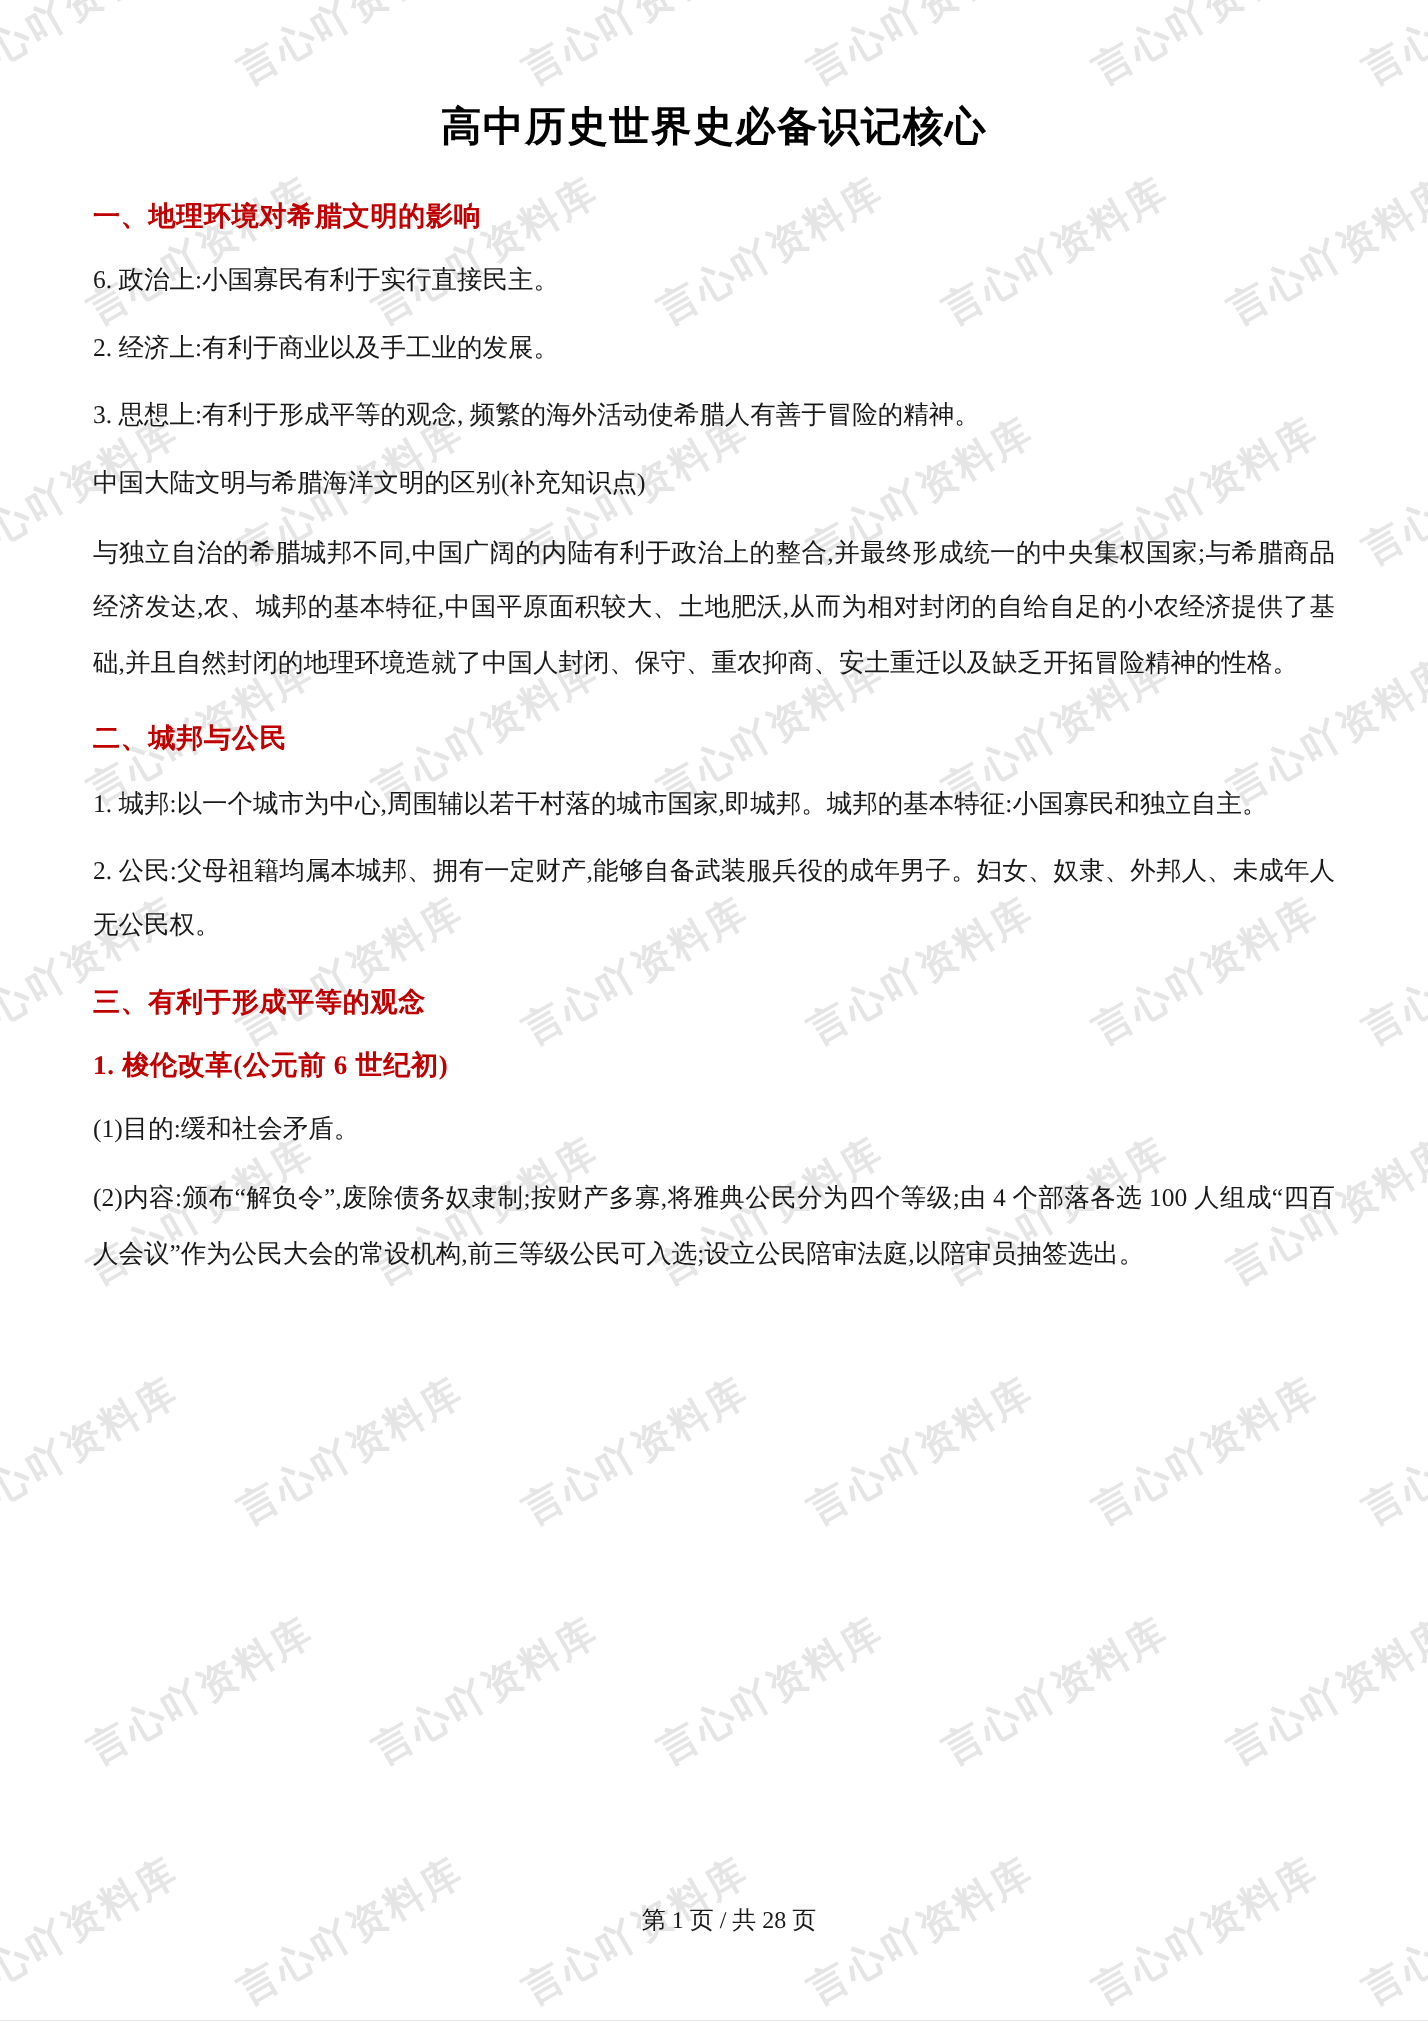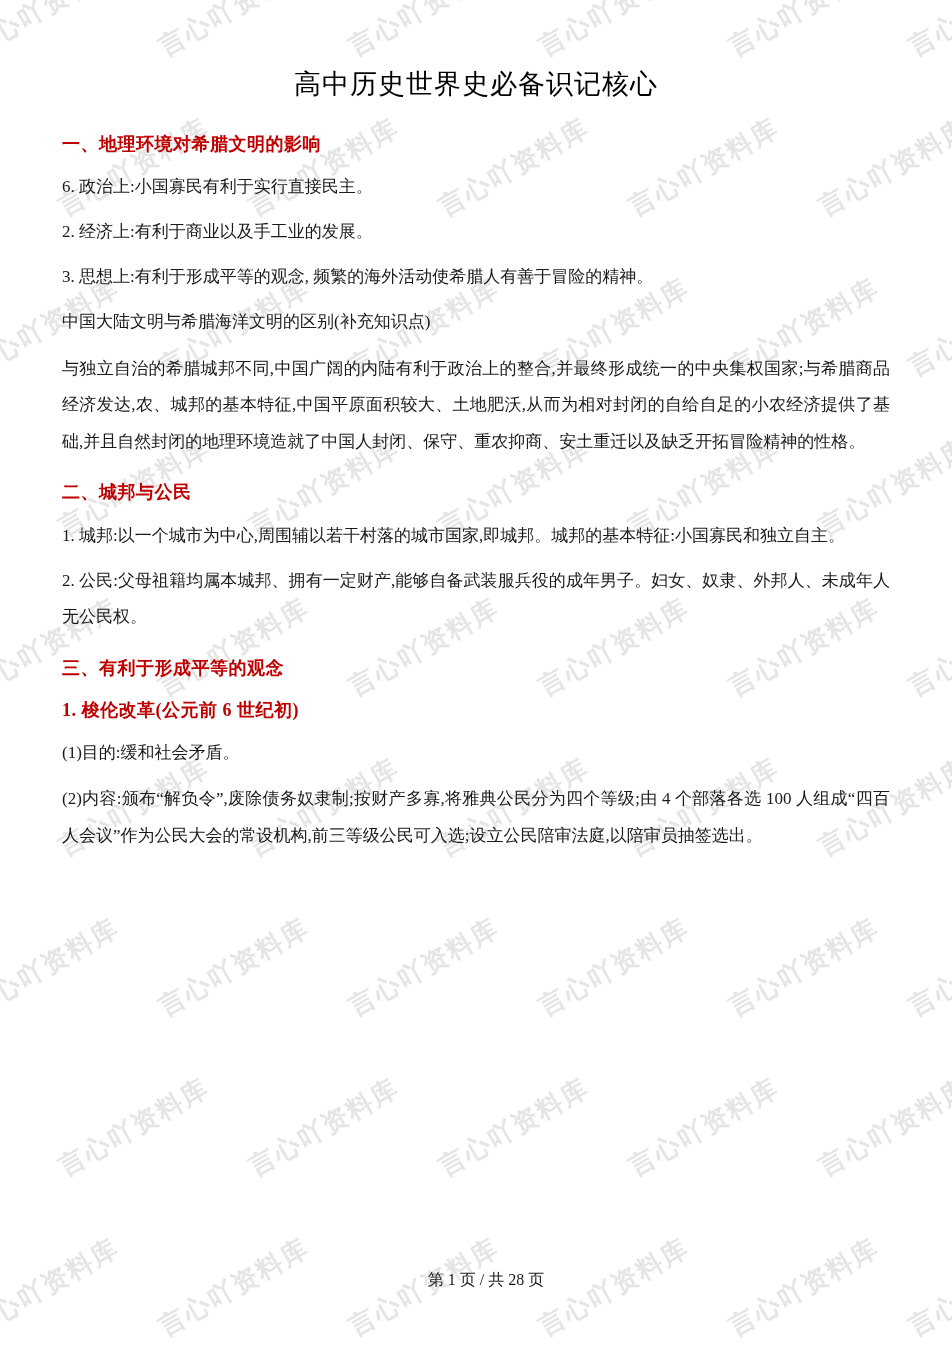--- a/index.html
+++ b/index.html
@@ -19,21 +19,21 @@
     box-sizing: border-box;
   }
   .content {
     position: relative;
     z-index: 2;
     padding: 48px 62px 0 62px;
   }
   .doc-title {
     text-align: center;
     font-size: 27px;
-    font-weight: normal;
+    font-weight: bold;
     letter-spacing: 1px;
     color: #000;
     margin: 18px 0 30px 0;
     font-family: "Liberation Serif", "DejaVu Serif", serif;
   }
   .h-red {
     color: #c00000;
     font-weight: bold;
     font-size: 18px;
     margin: 20px 0 14px 0;

